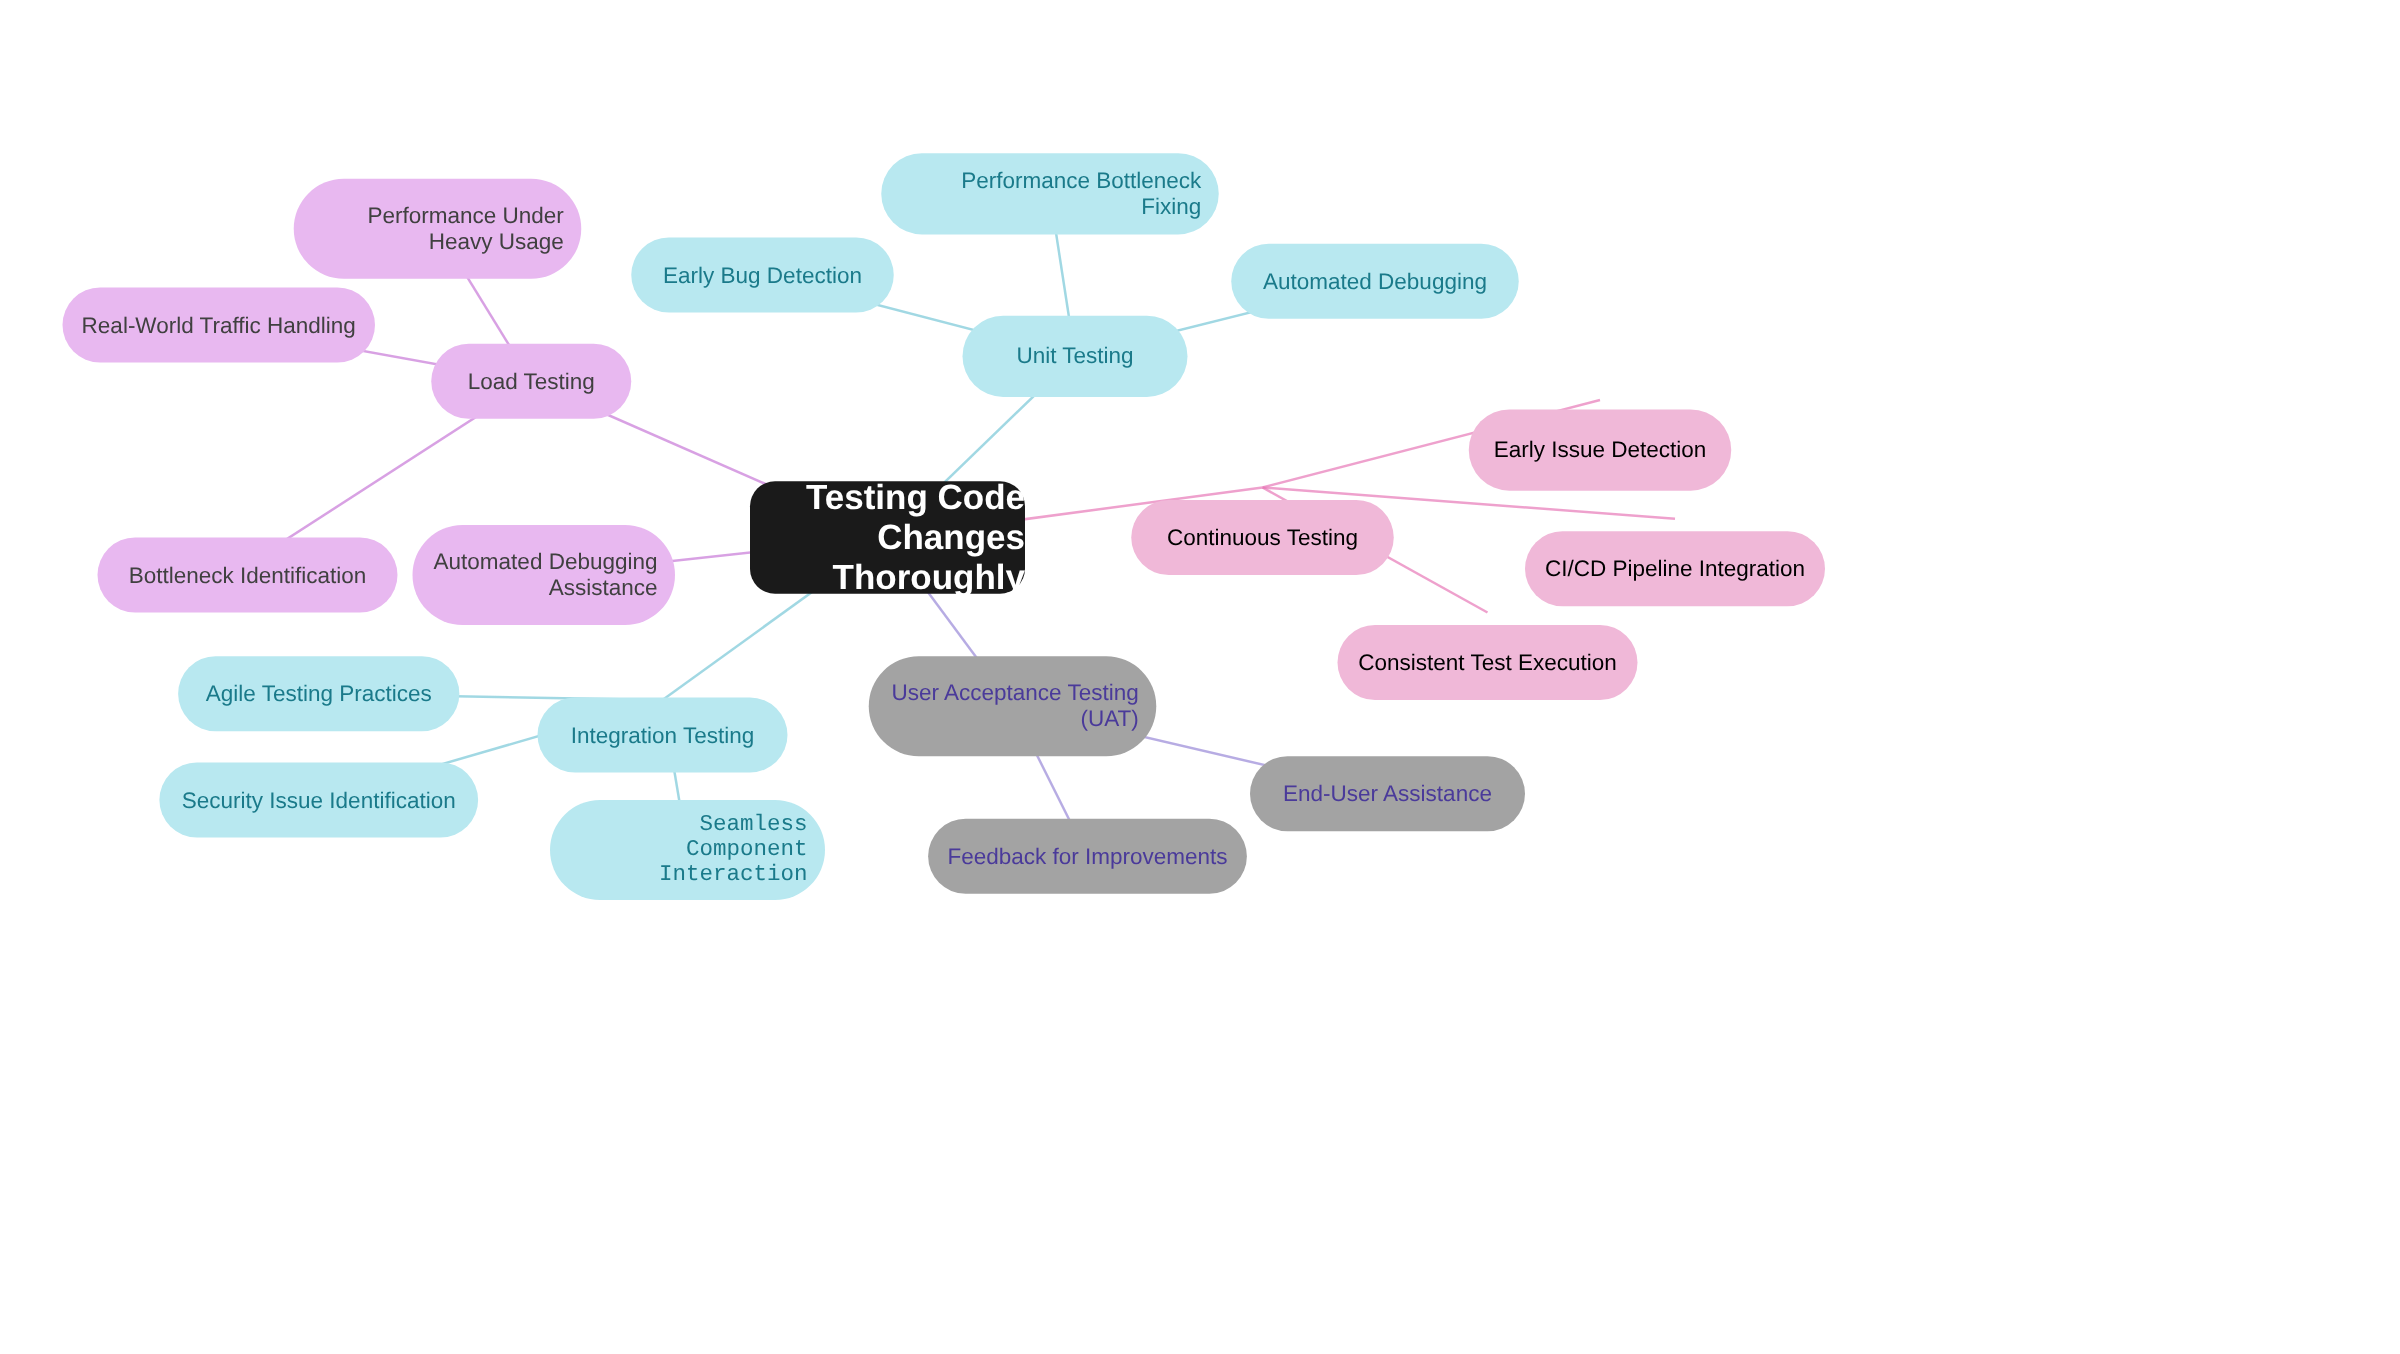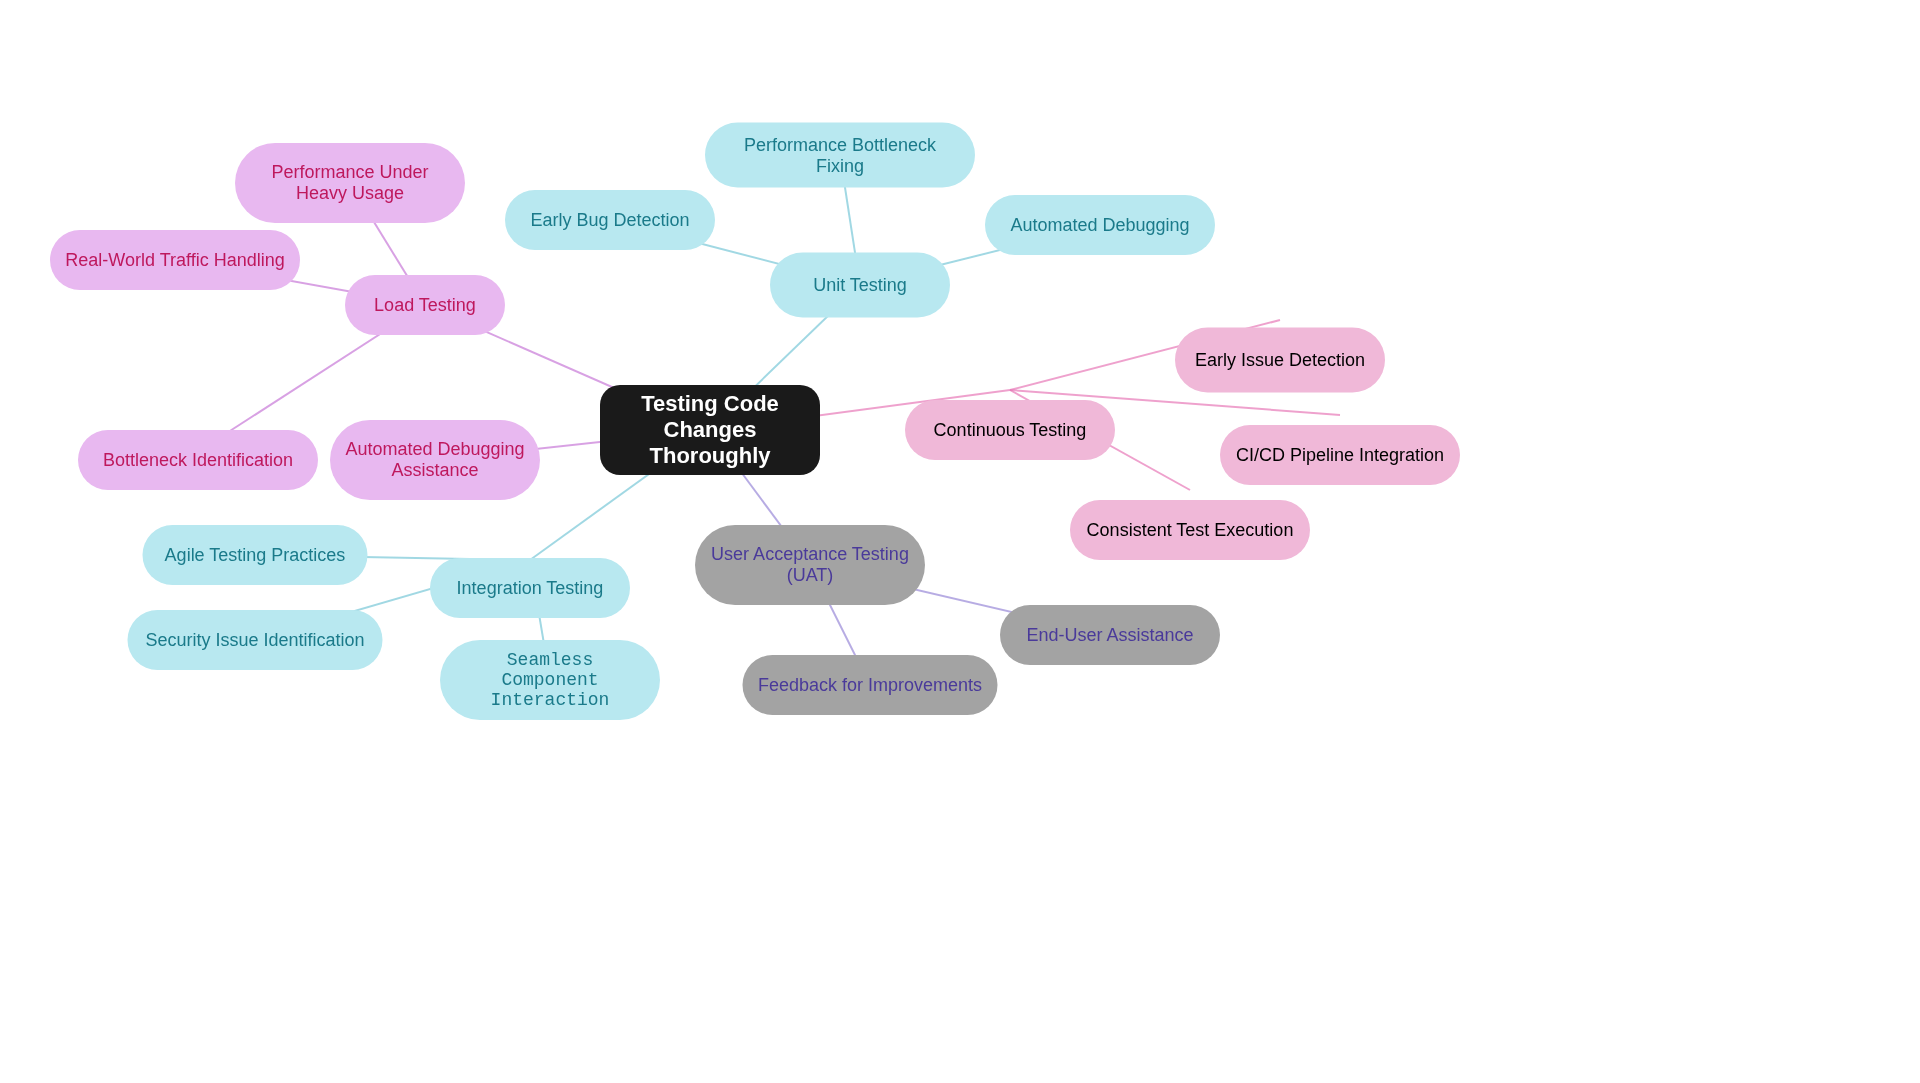--- a/index.html
+++ b/index.html
@@ -17,42 +17,42 @@
       width: 1920px;
       height: 1083px;
       pointer-events: none;
     }
     .node {
       position: absolute;
       border-radius: 50px;
       display: flex;
       align-items: center;
       justify-content: center;
-      text-align: center;
+      text-align: right;
       font-weight: 500;
       cursor: default;
       transform: translate(-50%, -50%);
     }
     .node-center {
       background: #1a1a1a;
       color: #ffffff;
-      font-size: 22px;
+      font-size: 28px;
       font-weight: 600;
       width: 220px;
       height: 90px;
       border-radius: 20px;
     }
     .node-blue {
       background: #b8e8f0;
       color: #1a7a8a;
       font-size: 18px;
     }
     .node-purple {
       background: #e8b8f0;
-      color: #be185d;
+      color: #404040;
       font-size: 18px;
     }
     .node-pink {
       background: #f0b8d8;
       color: #000000;
       font-size: 18px;
       margin-top: 40px;
     }
     .node-lavender {
       background: #a3a3a3;

